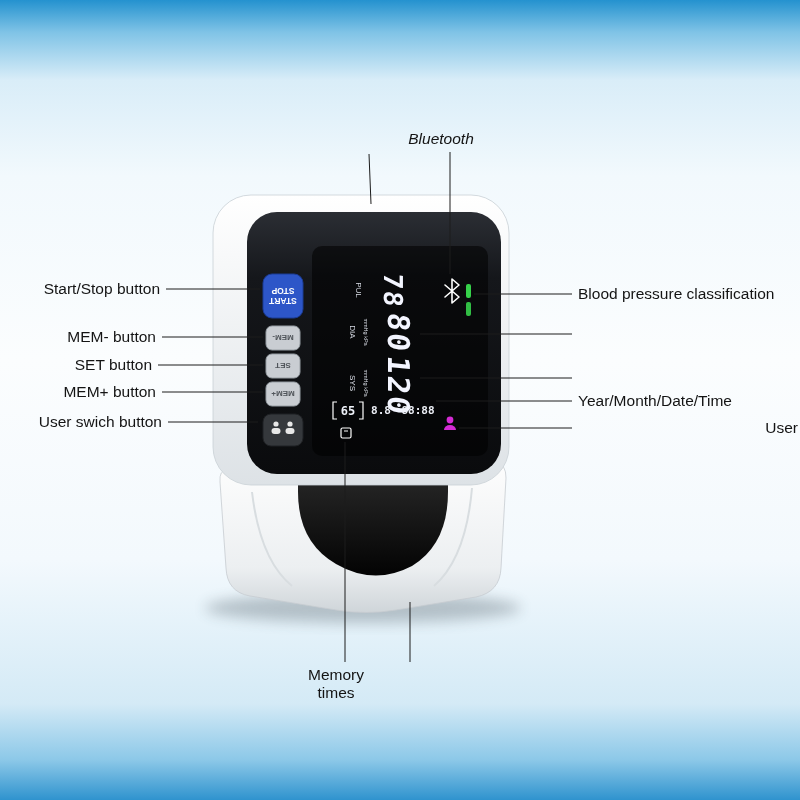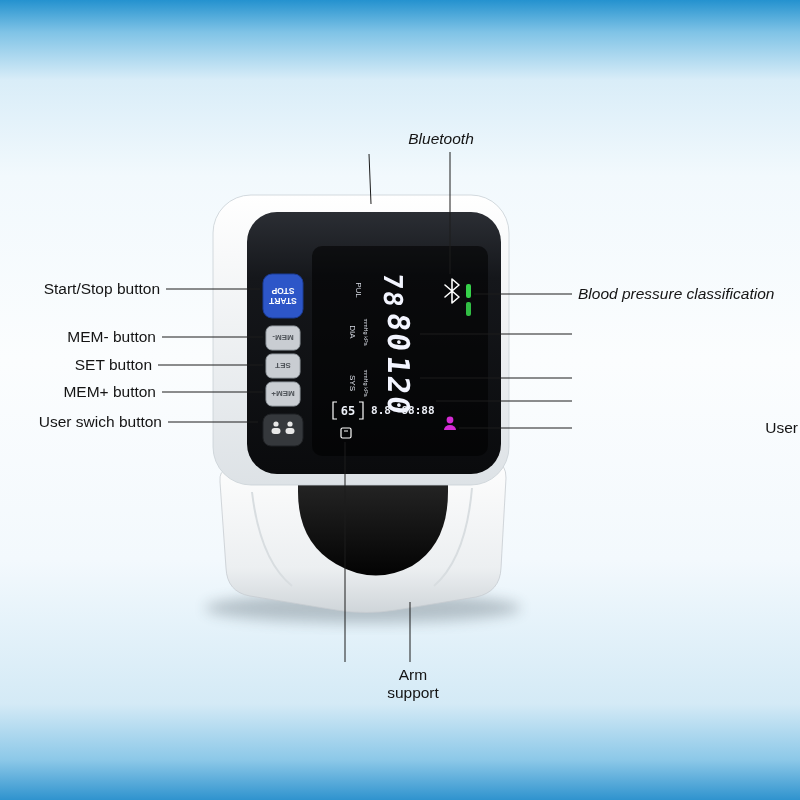--- a/index.html
+++ b/index.html
@@ -174,19 +174,20 @@
   </svg>
 
   <div class="label center" style="left:391px; top:130px; width:100px;font-style:italic;">Bluetooth</div>
 
   <div class="label right-align" style="right:640px; top:280px; width:200px;">Start/Stop button</div>
   <div class="label right-align" style="right:644px; top:328px; width:180px;">MEM- button</div>
   <div class="label right-align" style="right:648px; top:356px; width:180px;">SET button</div>
   <div class="label right-align" style="right:644px; top:383px; width:180px;">MEM+ button</div>
   <div class="label right-align" style="right:638px; top:413px; width:180px;">User swich button</div>
 
-  <div class="label" style="left:578px; top:285px; width:220px;font-style:italic;">Blood pressure classification</div>
+  <div class="label" style="left:578px; top:285px; width:220px;">Blood pressure classification</div>
+  <div class="label" style="left:578px; top:392px; width:220px;">Year/Month/Date/Time</div>
   <div class="label" style="left:578px; top:419px; width:220px;text-align:right;">User</div>
 
-  <div class="label center" style="left:373px; top:666px; width:80px;">Arm
-support</div>
+  <div class="label center" style="left:296px; top:666px; width:80px;">Memory
+times</div>
 
 </div>
 
 </body></html>

